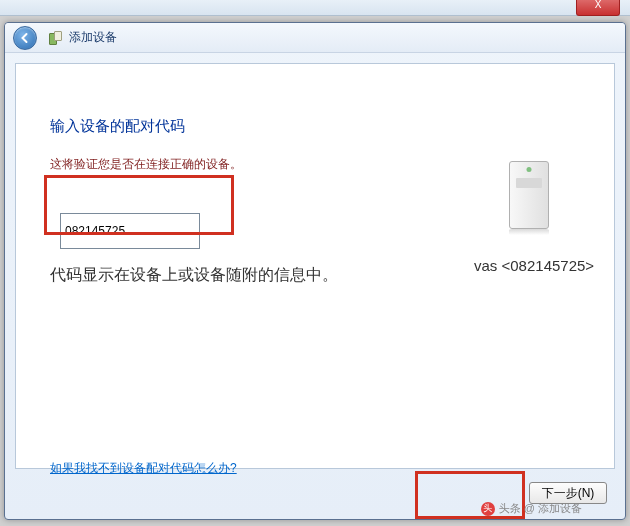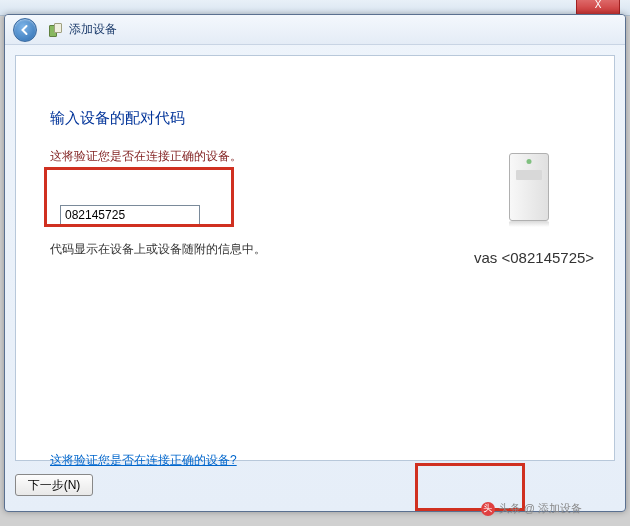--- a/index.html
+++ b/index.html
@@ -30,21 +30,21 @@
       color: #fff;
       text-align: center;
       line-height: 14px;
       font-size: 10px;
       font-family: Arial;
     }
     
     .dialog {
       position: absolute;
       left: 4px;
-      top: 14px;
+      top: 22px;
       width: 622px;
       height: 498px;
       background: linear-gradient(to bottom, #eef4fb 0%, #e6eef8 100%);
       border: 1px solid #5a7090;
       border-radius: 4px;
       box-shadow: 0 0 6px rgba(0,0,0,0.3);
     }
     .header-bar {
       height: 30px;
       display: flex;
@@ -103,27 +103,27 @@
       position: absolute;
       left: 28px; top: 84px;
       width: 190px; height: 60px;
       border: 3px solid #d03020;
       pointer-events: none;
     }
     .input-row { margin-top: 40px; margin-left: 10px; }
     .code-input {
       width: 140px;
       height: 20px;
-      padding: 9px 4px;
+      padding: 17px 4px;
       font-size: 12px;
       font-family: inherit;
       border: 1px solid #7a8a9a;
       background: #fff;
     }
-    .hint { margin-top: 16px; font-size: 12px; color: #333; }
+    .hint { margin-top: 16px; font-size: 16px; color: #333; }
     .device-panel {
       position: absolute;
       right: 30px; top: 70px;
       width: 110px;
       text-align: center;
     }
     .device-img {
       width: 60px; height: 80px;
       margin: 0 auto 16px;
       position: relative;
@@ -169,20 +169,21 @@
       color: #0066cc;
       font-size: 12px;
       text-decoration: underline;
       cursor: pointer;
     }
     .footer {
       position: absolute;
       left: 10px; right: 10px; bottom: 8px;
       height: 36px;
       display: flex;
+      justify-content: flex-end;
       align-items: center;
       gap: 8px;
       padding-right: 8px;
     }
     .btn {
       min-width: 78px;
       height: 22px;
       font-size: 12px;
       font-family: inherit;
       background: linear-gradient(to bottom, #fdfdfd, #e8e8e8);
@@ -253,21 +254,21 @@
       <div class="hint">代码显示在设备上或设备随附的信息中。</div>
 
       <div class="device-panel">
         <div class="device-img">
           <div class="tower"></div>
           <div class="reflection"></div>
         </div>
         <div class="device-name">vas &lt;082145725&gt;</div>
       </div>
 
-      <a class="help-link">这将验证您是否在连接正确的设备?</a>
+      <a class="help-link">如果我找不到设备配对代码怎么办?</a>
     </div>
   </div>
 
   <div class="footer">
     <button class="btn">下一步(N)</button>
   </div>
 
   <div class="highlight2"></div>
 
 </div>

